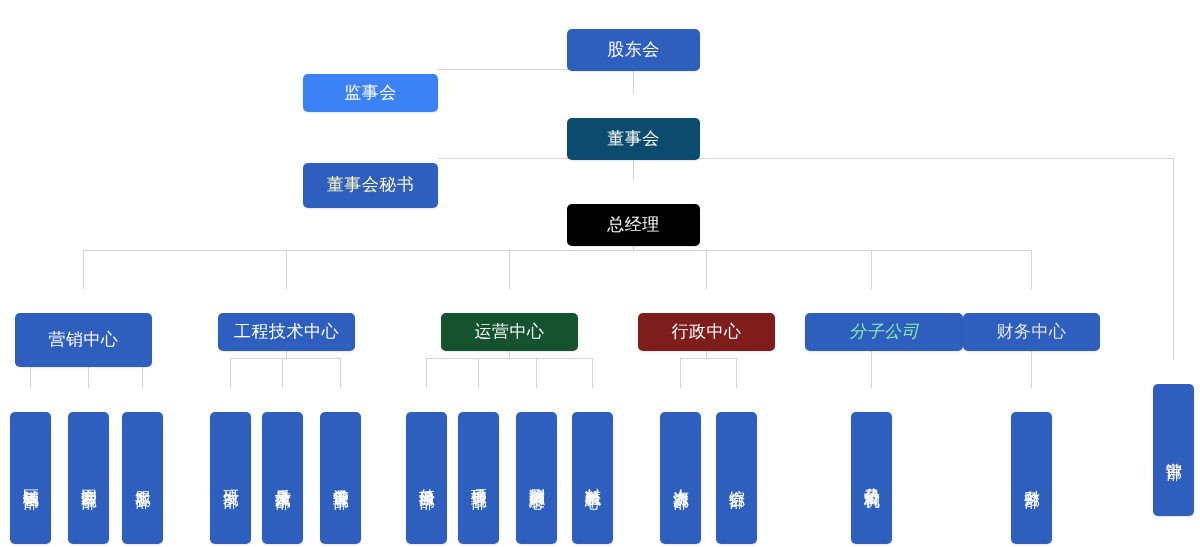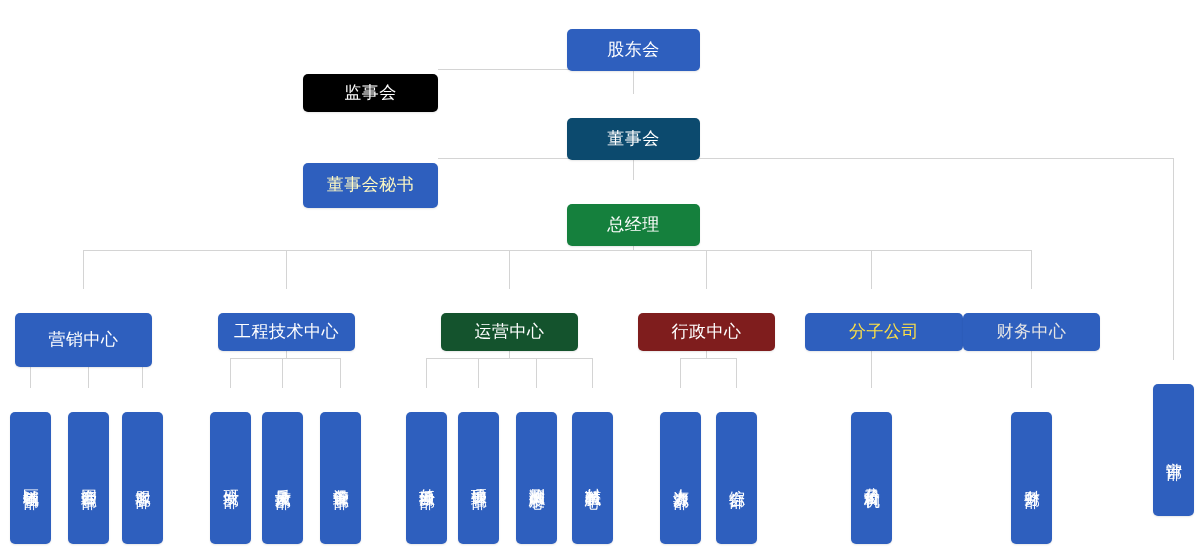--- a/index.html
+++ b/index.html
@@ -97,45 +97,45 @@
       <path d="M 680.5 358 L 680.5 388" fill="none" stroke="#d4d4d4" stroke-width="1" shape-rendering="crispEdges"></path>
       <path d="M 736.5 358 L 736.5 388" fill="none" stroke="#d4d4d4" stroke-width="1" shape-rendering="crispEdges"></path>
       <path d="M 871.5 327 L 871.5 388" fill="none" stroke="#d4d4d4" stroke-width="1" shape-rendering="crispEdges"></path>
       <path d="M 1031.5 327 L 1031.5 388" fill="none" stroke="#d4d4d4" stroke-width="1" shape-rendering="crispEdges"></path>
     </svg>
 
   <div id="node-layer">
       <div class="node horiz" style="left: 567px; top: 5px; width: 133px; height: 42px; background: rgb(46, 95, 190); color: rgb(255, 255, 255);">
         <span>股东会</span>
       </div>
-      <div class="node horiz" style="left: 303px; top: 50px; width: 135px; height: 38px; background: #000000; color: rgb(255, 255, 255);">
+      <div class="node horiz" style="left: 303px; top: 50px; width: 135px; height: 38px; background: #3b82f6; color: rgb(255, 255, 255);">
         <span>监事会</span>
       </div>
       <div class="node horiz" style="left: 567px; top: 94px; width: 133px; height: 42px; background: #0c4a6e; color: rgb(255, 255, 255);">
         <span>董事会</span>
       </div>
       <div class="node horiz" style="left: 303px; top: 139px; width: 135px; height: 45px; background: rgb(46, 95, 190); color: #fef9c3;">
         <span>董事会秘书</span>
       </div>
-      <div class="node horiz" style="left: 567px; top: 180px; width: 133px; height: 42px; background: #15803d; color: rgb(255, 255, 255);">
+      <div class="node horiz" style="left: 567px; top: 180px; width: 133px; height: 42px; background: #000000; color: rgb(255, 255, 255);">
         <span>总经理</span>
       </div>
       <div class="node horiz" style="left: 15px; top: 289px; width: 137px; height: 54px; background: rgb(46, 95, 190); color: rgb(255, 255, 255);">
         <span>营销中心</span>
       </div>
       <div class="node horiz" style="left: 218px; top: 289px; width: 137px; height: 38px; background: rgb(46, 95, 190); color: rgb(255, 255, 255);">
         <span>工程技术中心</span>
       </div>
       <div class="node horiz" style="left: 441px; top: 289px; width: 137px; height: 38px; background: #14532d; color: rgb(255, 255, 255);">
         <span>运营中心</span>
       </div>
       <div class="node horiz" style="left: 638px; top: 289px; width: 137px; height: 38px; background: #7f1d1d; color: rgb(255, 255, 255);">
         <span>行政中心</span>
       </div>
-      <div class="node horiz" style="left: 805px; top: 289px; width: 158px; height: 38px; background: rgb(46, 95, 190); color: #fde047;">
+      <div class="node horiz" style="left: 805px; top: 289px; width: 158px; height: 38px; background: rgb(46, 95, 190); color: #86efac; font-style: italic;">
         <span>分子公司</span>
       </div>
       <div class="node horiz" style="left: 963px; top: 289px; width: 137px; height: 38px; background: rgb(46, 95, 190); color: #e5e5e5;">
         <span>财务中心</span>
       </div>
       <div class="node vert" style="left: 10px; top: 388px; width: 41px; height: 132px; background: rgb(46, 95, 190); color: rgb(255, 255, 255);">
         <span>区域销售部</span>
       </div>
       <div class="node vert" style="left: 68px; top: 388px; width: 41px; height: 132px; background: rgb(46, 95, 190); color: rgb(255, 255, 255);">
         <span>合同管理部</span>

